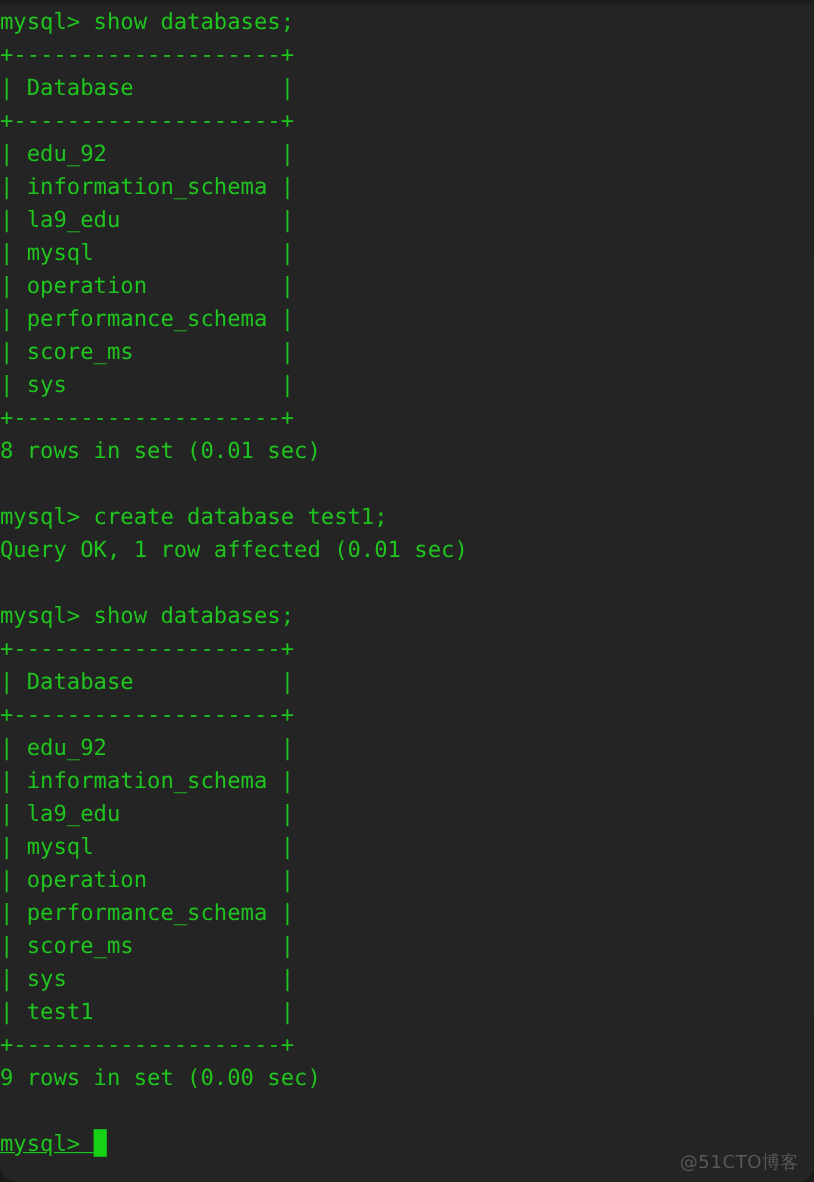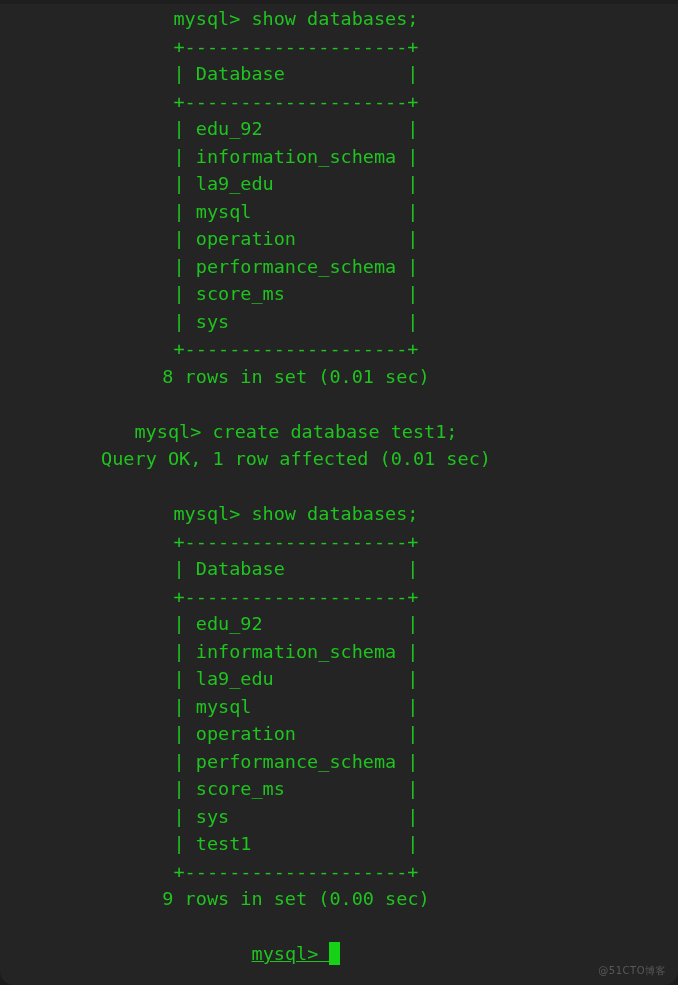--- a/index.html
+++ b/index.html
@@ -34,21 +34,20 @@
     top: 4px;
     left: 0;
     width: 592px;
     padding-top: 1px;
     font-family: "DejaVu Sans Mono", "Liberation Mono", monospace;
     font-size: 18.5px;
     line-height: 27.5px;
     letter-spacing: 0px;
     color: #1fc41f;
     white-space: pre;
-    text-align: center;
     -webkit-font-smoothing: antialiased;
   }
   .line {
     height: 27.5px;
     display: block;
     white-space: pre;
   }
   .line.blank {
     color: transparent;
   }
@@ -65,21 +64,21 @@
     height: 23px;
     background: #16d216;
     vertical-align: -5px;
     margin-left: 0px;
   }
   #watermark {
     position: absolute;
     right: 12px;
     bottom: 7px;
     font-family: "DejaVu Sans", "Liberation Sans", sans-serif;
-    font-size: 10px;
+    font-size: 15px;
     color: #595959;
     letter-spacing: 0.5px;
     user-select: none;
   }
 </style>
 </head>
 <body>
 
 <div id="terminal">
 

